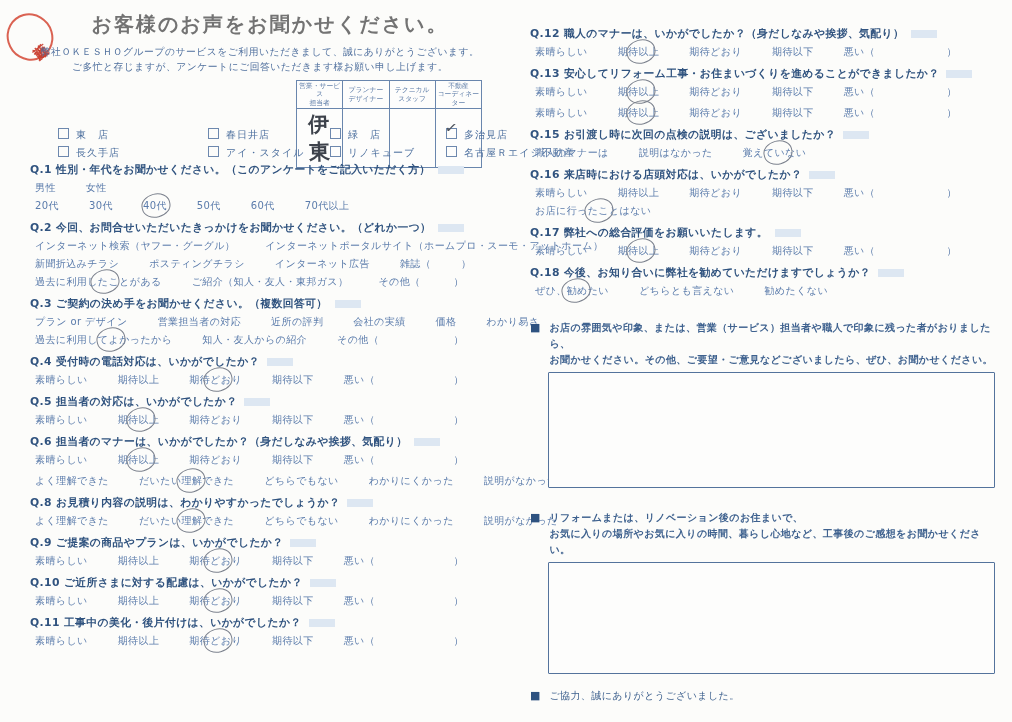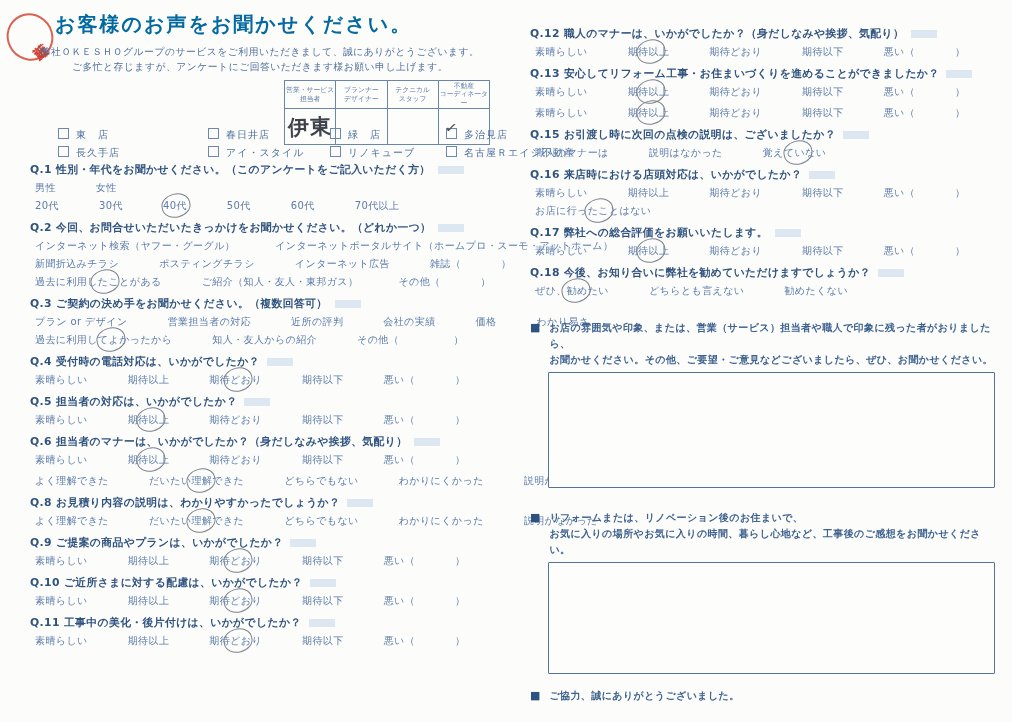--- a/index.html
+++ b/index.html
@@ -6,27 +6,27 @@
   .paper{position:relative;width:1012px;height:722px;background:#fcfcfa;
          font-family:"DejaVu Sans","Liberation Sans",sans-serif;overflow:hidden;}
 
   
   .stamp{position:absolute;left:7px;top:13px;width:42px;height:44px;
          border:2.5px solid rgba(211,70,52,.85);border-radius:50%;
          transform:rotate(-38deg);display:flex;align-items:center;justify-content:center;
          color:rgba(201,60,44,.9);}
   .stamp span{writing-mode:vertical-rl;font-size:14px;font-weight:bold;letter-spacing:1px;}
 
-  .title{position:absolute;left:55px;top:11px;width:430px;text-align:left;
-         font-size:20px;font-weight:bold;color:#0369a1;letter-spacing:2px;}
+  .title{position:absolute;left:55px;top:11px;width:430px;text-align:center;
+         font-size:20px;font-weight:bold;color:#737373;letter-spacing:2px;}
   .intro{position:absolute;left:35px;top:44px;width:450px;text-align:center;
          font-size:9.8px;color:#50709e;line-height:1.55;letter-spacing:.5px;}
 
   
-  .staff-table{position:absolute;left:284px;top:80px;width:206px;border-collapse:collapse;
+  .staff-table{position:absolute;left:296px;top:80px;width:186px;border-collapse:collapse;
                table-layout:fixed;background:#fdfdfc;}
   .staff-table th,.staff-table td{border:1px solid #6986ad;}
   .staff-th{font-size:6.8px;font-weight:normal;color:#5a7aa6;line-height:1.25;
             height:20px;text-align:center;padding:1px 0;}
   .staff-td{height:33px;text-align:center;}
   .handwriting{display:inline-block;font-size:21px;font-weight:600;color:#3d424b;
                transform:rotate(-2deg);letter-spacing:1px;}
 
   
   .stores{position:absolute;left:58px;top:128px;width:448px;}
@@ -41,39 +41,39 @@
   
   .col-left{position:absolute;left:30px;top:162px;width:472px;}
   .col-right{position:absolute;left:530px;top:26px;width:465px;}
 
   .question-block{margin-bottom:7px;}
   .q-head{font-size:10.8px;font-weight:bold;color:#30537f;letter-spacing:.4px;
           margin-bottom:4px;line-height:15px;white-space:nowrap;}
   .q-head::after{content:"";display:inline-block;width:26px;height:8px;
                  background:#dde7f2;margin-left:7px;vertical-align:middle;}
   .q-no{margin-right:4px;}
-  .opt-row{display:flex;column-gap:40px;font-size:10px;color:#5a7bab;
+  .opt-row{display:flex;column-gap:30px;font-size:10px;color:#5a7bab;
            margin:0 0 4px 5px;align-items:center;min-height:14px;letter-spacing:.4px;}
   .opt{position:relative;white-space:nowrap;line-height:14px;}
   .opt.far{margin-left:auto;margin-right:38px;}
   .circle-mark{position:absolute;left:55%;top:50%;width:27px;height:22px;
                border:1.6px solid #7b818d;border-radius:50% / 46%;
                transform:translate(-50%,-52%) rotate(-14deg);pointer-events:none;}
 
   
   .section{margin-top:22px;}
   .section-head{display:flex;align-items:flex-start;margin-bottom:4px;}
   .bullet{color:#2e5280;font-size:11px;margin-right:9px;line-height:16px;}
   .section-lines{font-size:10px;color:#3f628f;line-height:16px;letter-spacing:.4px;font-weight:bold;}
   .comment-box{border:1.5px solid #54739c;height:114px;margin-left:18px;margin-top:3px;
                background:#fdfdfc;border-radius:1px;}
   .comment-box.box2{height:110px;}
 
   .footer-row{display:flex;align-items:center;margin-top:14px;}
-  .footer-row .label{font-size:10px;color:#3f628f;font-weight:bold;letter-spacing:.4px;}
+  .footer-row .label{font-size:10px;color:#3f628f;font-weight:normal;letter-spacing:.4px;}
 </style>
 </head>
 <body>
 
 <div class="paper">
   <div class="stamp">
     <span>近藤</span>
   </div>
 
   <div class="title">お客様のお声をお聞かせください。</div>

